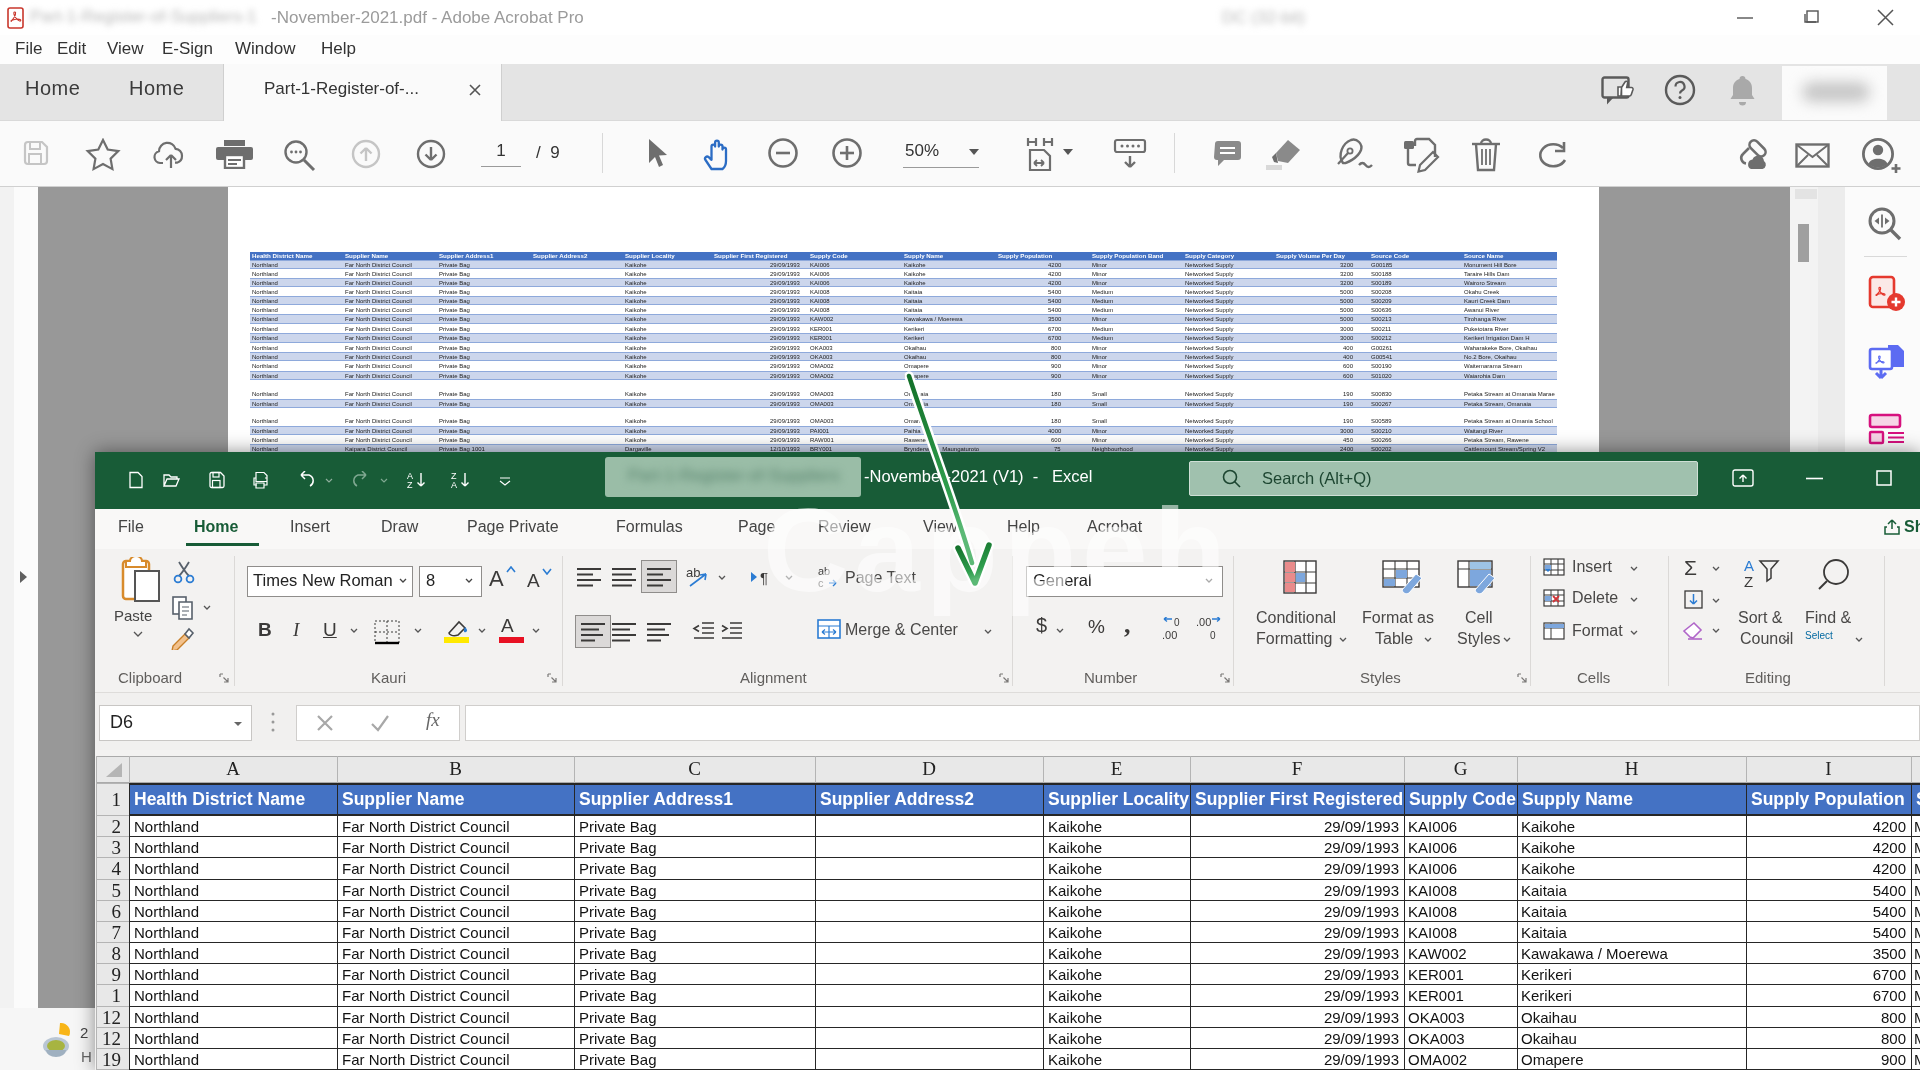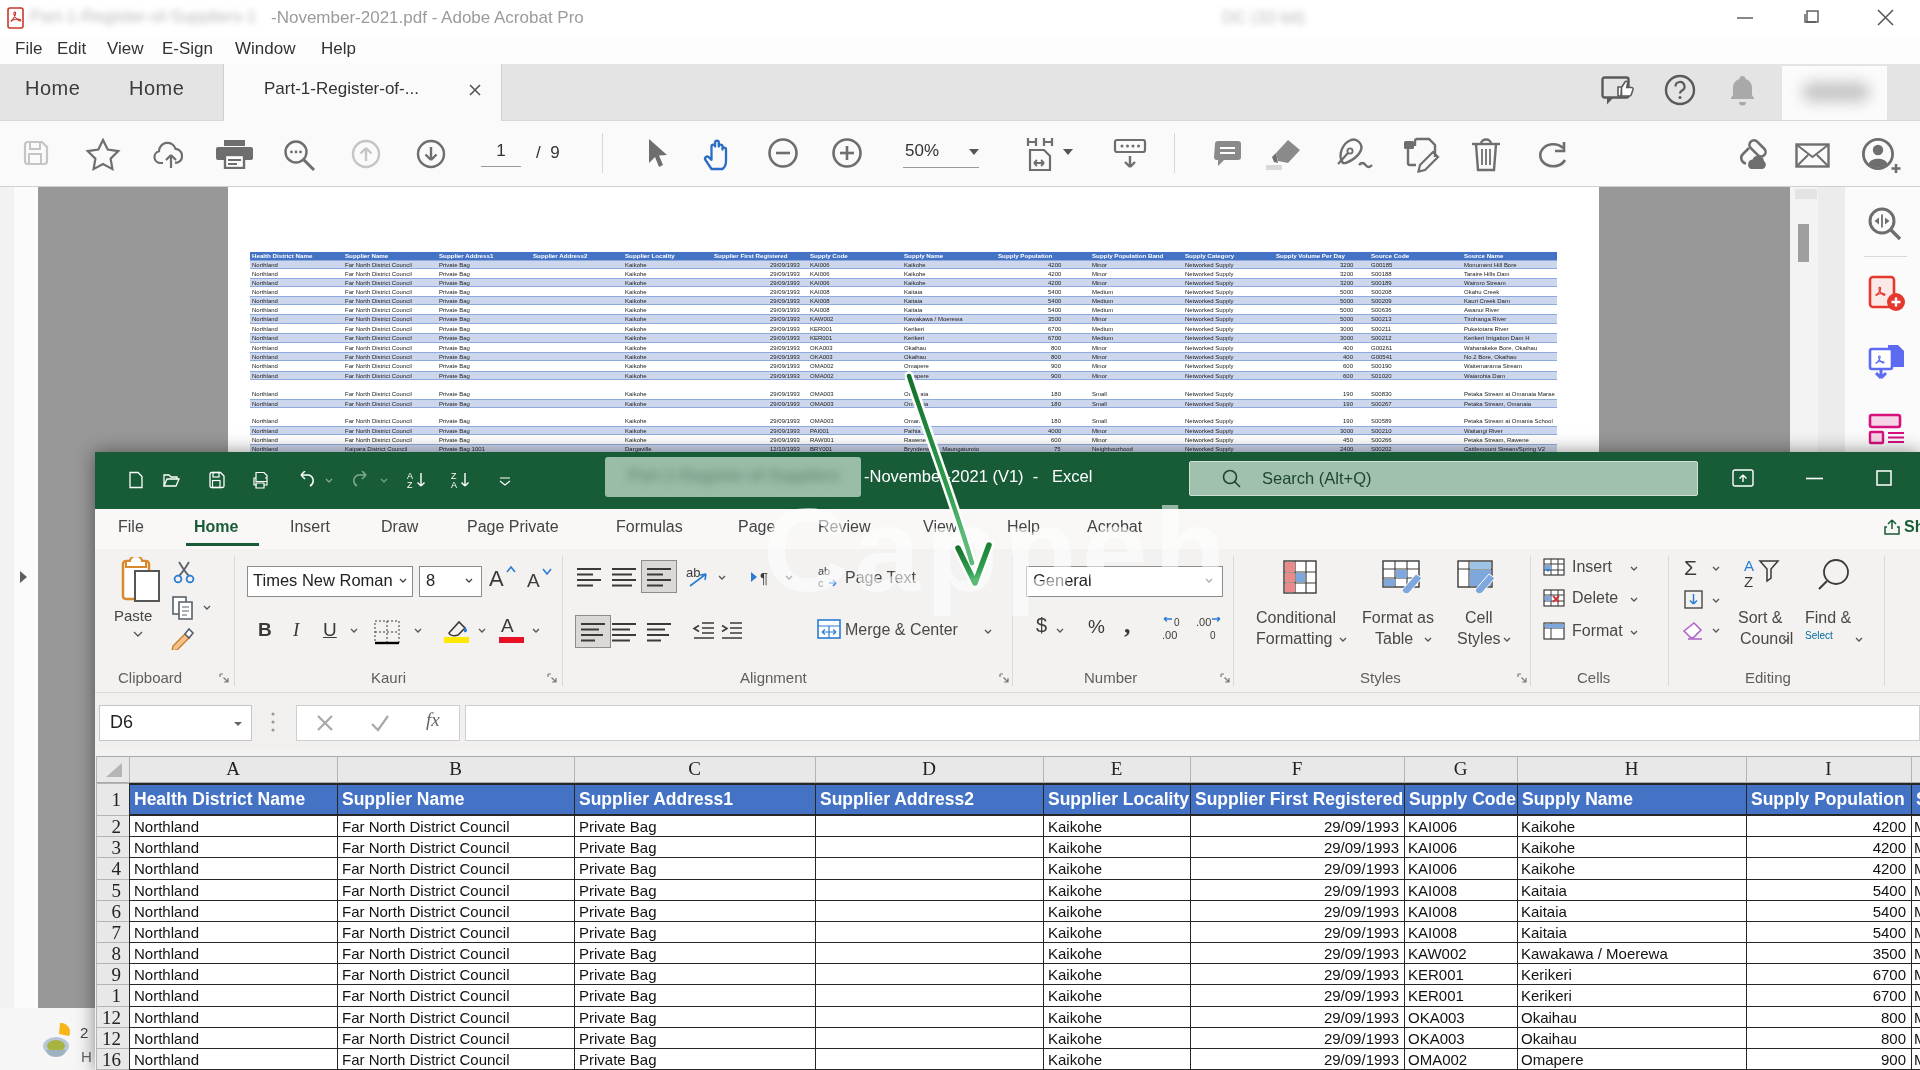--- a/index.html
+++ b/index.html
@@ -911,21 +911,21 @@
 <div class="txt" style="left:96px;top:837.2px;width:25px;text-align:right;font-size:19px;color:#222;font-family:'Liberation Serif',serif">3</div>
 <div class="txt" style="left:96px;top:858.3px;width:25px;text-align:right;font-size:19px;color:#222;font-family:'Liberation Serif',serif">4</div>
 <div class="txt" style="left:96px;top:879.5px;width:25px;text-align:right;font-size:19px;color:#222;font-family:'Liberation Serif',serif">5</div>
 <div class="txt" style="left:96px;top:900.7px;width:25px;text-align:right;font-size:19px;color:#222;font-family:'Liberation Serif',serif">6</div>
 <div class="txt" style="left:96px;top:921.9px;width:25px;text-align:right;font-size:19px;color:#222;font-family:'Liberation Serif',serif">7</div>
 <div class="txt" style="left:96px;top:943.0px;width:25px;text-align:right;font-size:19px;color:#222;font-family:'Liberation Serif',serif">8</div>
 <div class="txt" style="left:96px;top:964.2px;width:25px;text-align:right;font-size:19px;color:#222;font-family:'Liberation Serif',serif">9</div>
 <div class="txt" style="left:96px;top:985.4px;width:25px;text-align:right;font-size:19px;color:#222;font-family:'Liberation Serif',serif">1</div>
 <div class="txt" style="left:96px;top:1006.5px;width:25px;text-align:right;font-size:19px;color:#222;font-family:'Liberation Serif',serif">12</div>
 <div class="txt" style="left:96px;top:1027.7px;width:25px;text-align:right;font-size:19px;color:#222;font-family:'Liberation Serif',serif">12</div>
-<div class="txt" style="left:96px;top:1048.9px;width:25px;text-align:right;font-size:19px;color:#222;font-family:'Liberation Serif',serif">16</div>
+<div class="txt" style="left:96px;top:1048.9px;width:25px;text-align:right;font-size:19px;color:#222;font-family:'Liberation Serif',serif">19</div>
 
 <div class="ab" style="left:129px;top:815px;width:1791px;height:255px;background:#fff"></div>
 <div class="ab" style="left:129px;top:783px;width:1791px;height:32px;background:#4472c4"></div>
 <div class="txt" style="left:134px;top:789px;font-size:17.5px;font-weight:bold;color:#fff">Health District Name</div>
 <div class="txt" style="left:342px;top:789px;font-size:17.5px;font-weight:bold;color:#fff">Supplier Name</div>
 <div class="txt" style="left:579px;top:789px;font-size:17.5px;font-weight:bold;color:#fff">Supplier Address1</div>
 <div class="txt" style="left:820px;top:789px;font-size:17.5px;font-weight:bold;color:#fff">Supplier Address2</div>
 <div class="txt" style="left:1048px;top:789px;font-size:17.5px;font-weight:bold;color:#fff">Supplier Locality</div>
 <div class="txt" style="left:1195px;top:789px;font-size:17.5px;font-weight:bold;color:#fff">Supplier First Registered</div>
 <div class="txt" style="left:1409px;top:789px;font-size:17.5px;font-weight:bold;color:#fff">Supply Code</div>

